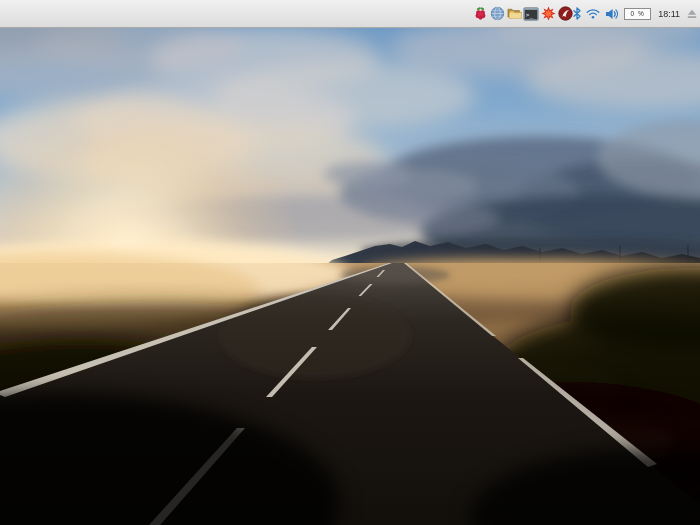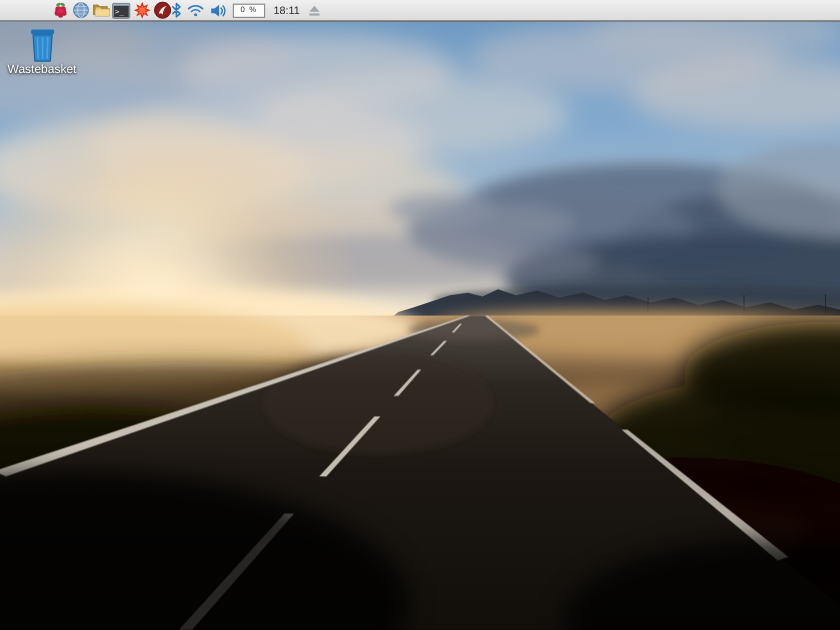--- a/index.html
+++ b/index.html
@@ -1,24 +1,24 @@
 <!DOCTYPE html>
 <html><head>
 <meta charset="utf-8">
 <style>
   html,body{margin:0;padding:0;}
   body{width:700px;height:525px;overflow:hidden;font-family:"Liberation Sans",sans-serif;background:#000;}
   .screen{position:relative;width:700px;height:525px;overflow:hidden;}
 
   
   .taskbar{
-    position:absolute;top:0;left:0;width:700px;height:18px;
+    position:absolute;top:0;left:0;width:700px;height:28px;
     background:linear-gradient(#f0f0f0,#dcdcdc);
     border-bottom:1px solid #a9a9a9;
-    display:flex;align-items:center;justify-content:flex-start;
+    display:flex;align-items:center;justify-content:flex-end;
     box-sizing:border-box;z-index:10;padding-left:40px;
   }
   .tb-left{display:flex;align-items:center;gap:1px;padding-left:2px;}
   .tb-right{display:flex;align-items:center;gap:5px;padding-right:3px;}
   .launcher{width:16px;height:16px;display:flex;align-items:center;justify-content:center;cursor:pointer;}
   .launcher svg{display:block;}
   .tray-icon{display:flex;align-items:center;justify-content:center;cursor:pointer;}
   .cpu-box{
     width:27px;height:12px;background:#fbfbfb;border:1px solid #8d8d8d;
     box-sizing:border-box;display:flex;align-items:center;justify-content:center;
@@ -273,25 +273,15 @@
           <polygon points="237,410 245,410 160,507 149,507"></polygon>
         </g>
 
         <g filter="url(#b10)">
           <ellipse cx="60" cy="485" rx="280" ry="110" fill="#070402" opacity="0.8"></ellipse>
           <ellipse cx="650" cy="500" rx="180" ry="70" fill="#070402" opacity="0.75"></ellipse>
         </g>
       </g>
     </svg>
 
-    <div class="desk-icon">
-      <svg width="25" height="29" viewBox="0 0 25 29">
-        <rect x="3" y="1.5" width="19" height="4" rx="1" fill="#1d74b8"></rect>
-        <path d="M4.5,6 H20.5 L19,28 H6 z" fill="#2b8ad0" stroke="#155a95" stroke-width="0.8"></path>
-        <path d="M8.2,8 L8.8,26" stroke="#5aa8e0" stroke-width="1.4" opacity="0.8"></path>
-        <path d="M12.5,8 L12.5,26" stroke="#5aa8e0" stroke-width="1.4" opacity="0.8"></path>
-        <path d="M16.8,8 L16.2,26" stroke="#5aa8e0" stroke-width="1.4" opacity="0.8"></path>
-      </svg>
-      <div class="label">Wastebasket</div>
-    </div>
 
   </div>
 </div>
 
 </body></html>

